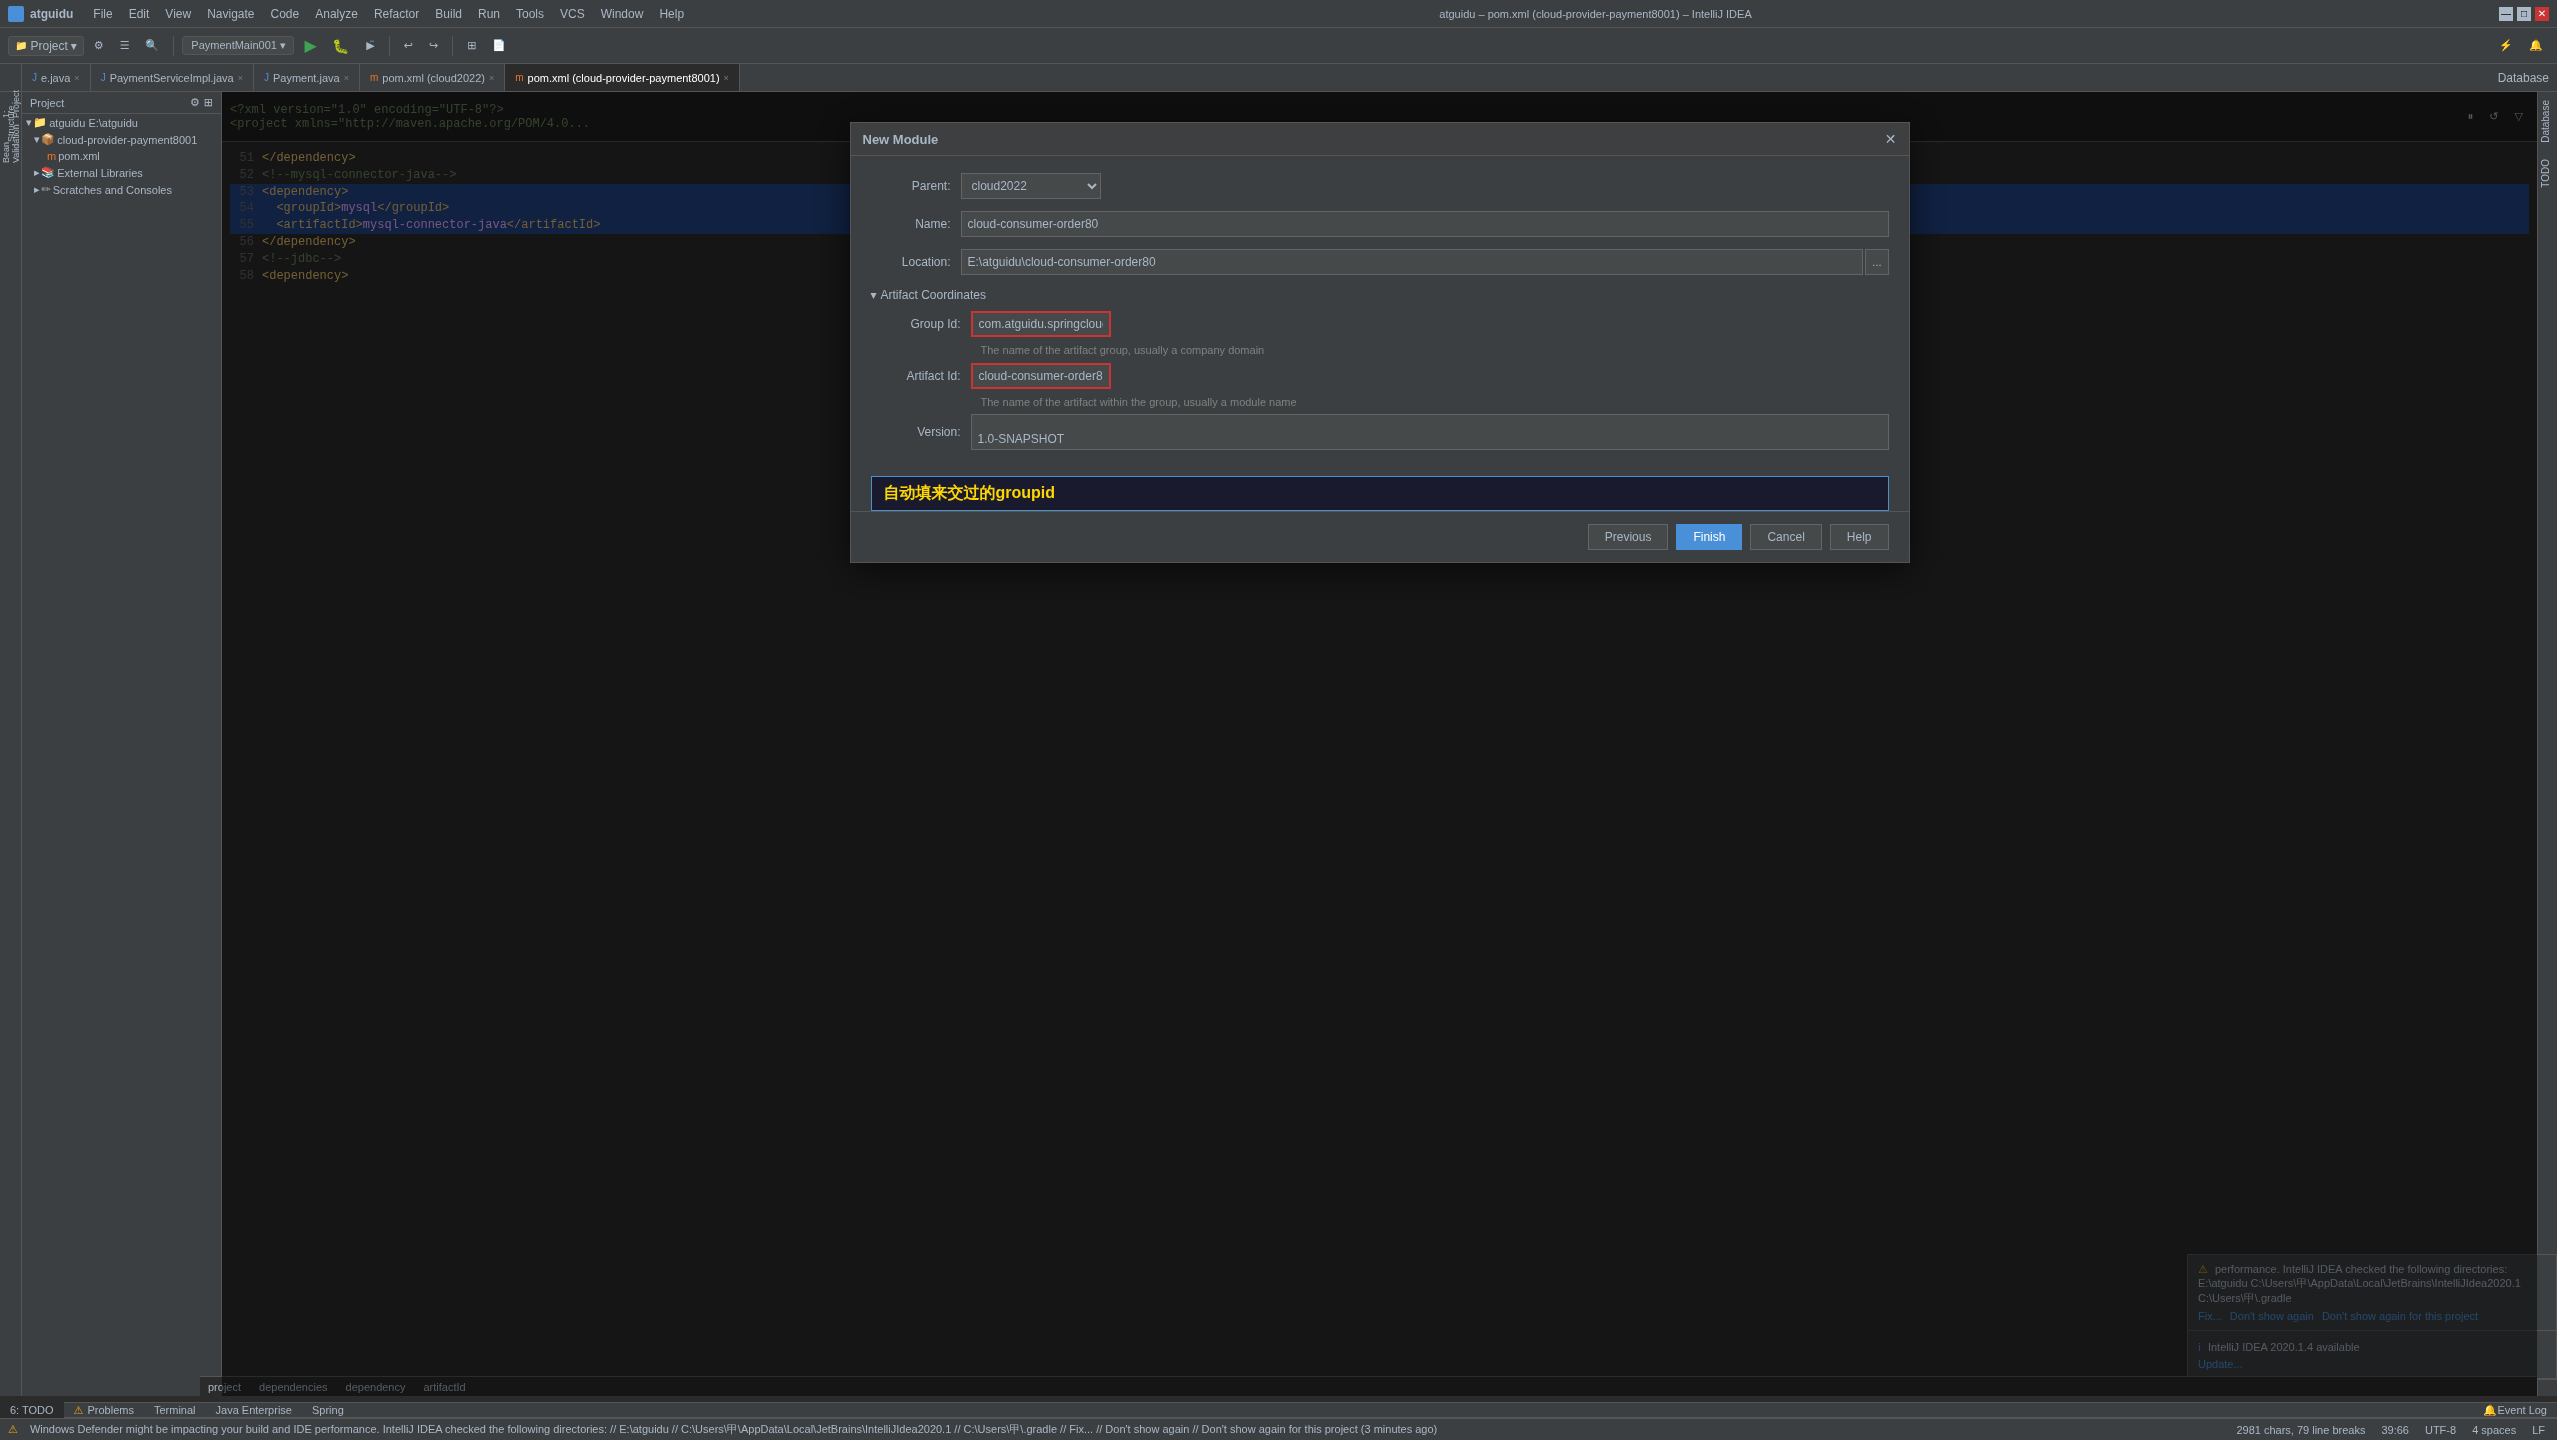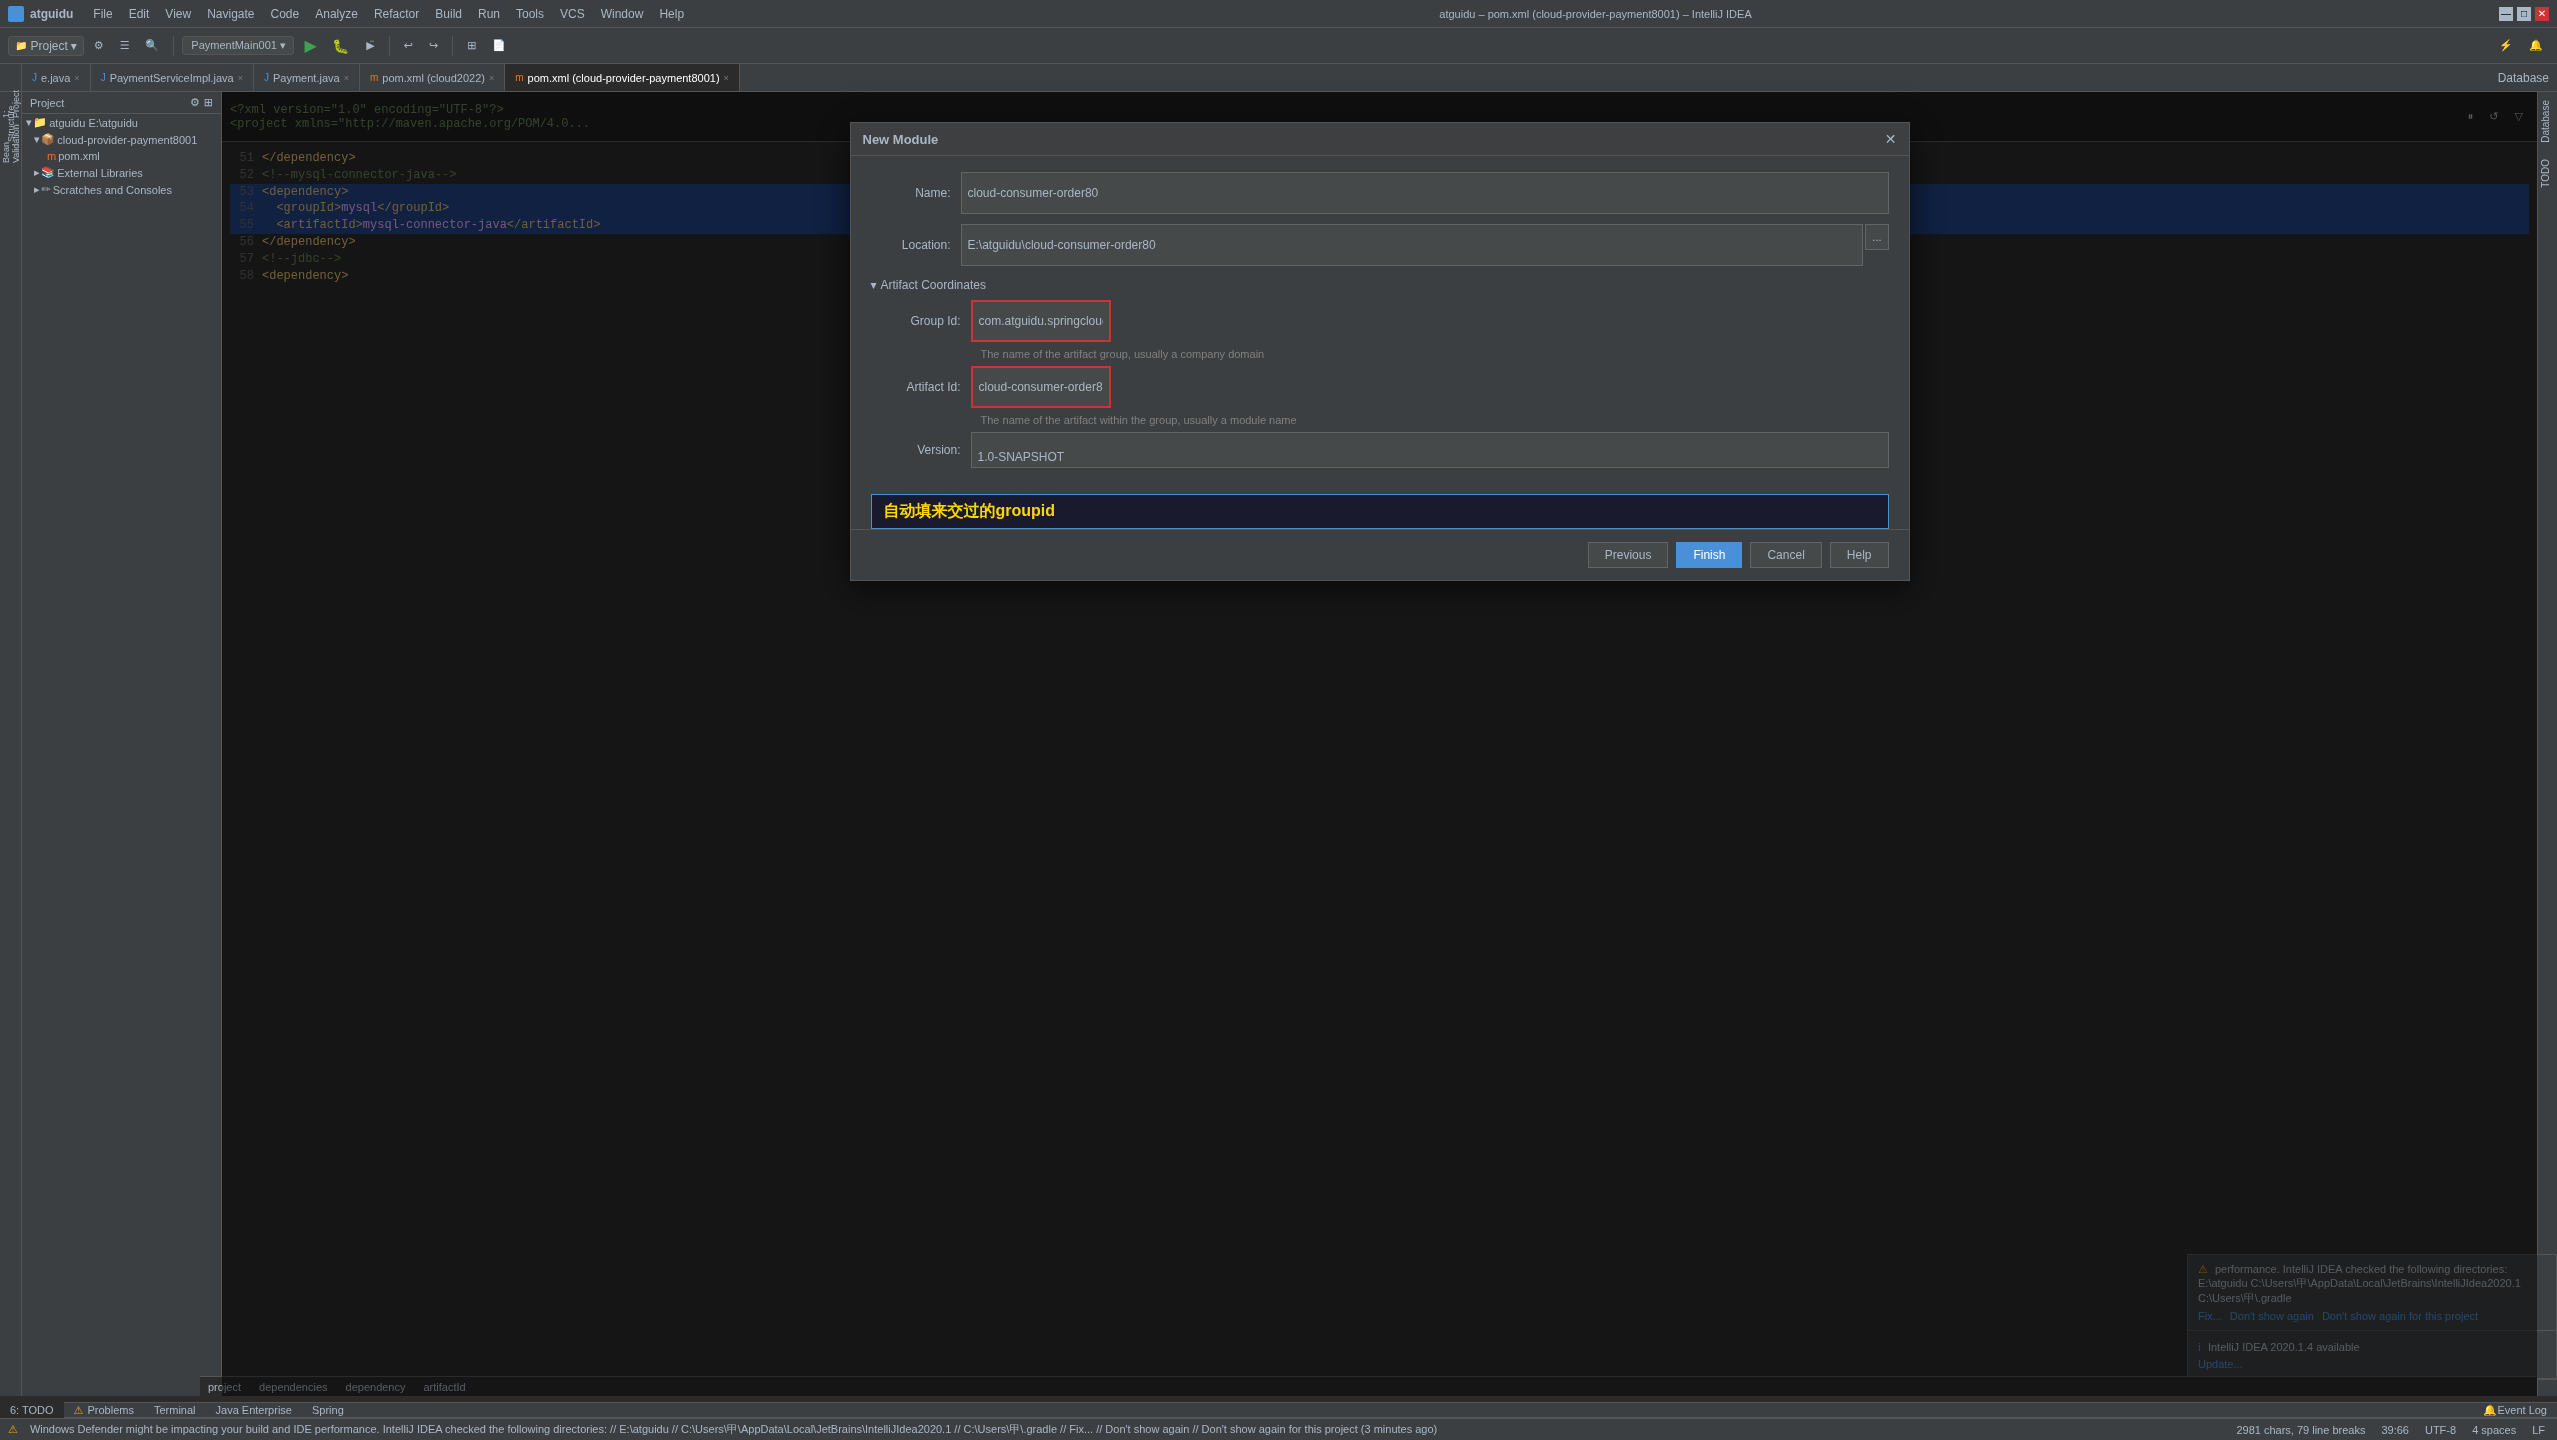--- a/index.html
+++ b/index.html
@@ -223,21 +223,21 @@
       padding-right: 10px;
       flex-shrink: 0;
     }
     .form-input {
       flex: 1;
       background: #45494a;
       border: 1px solid #646464;
       color: #a9b7c6;
       font-size: 12px;
       padding: 3px 6px;
-      height: 42px;
+      height: 26px;
     }
     .form-select {
       background: #45494a;
       border: 1px solid #646464;
       color: #a9b7c6;
       font-size: 12px;
       padding: 2px 6px;
       height: 26px;
       width: 140px;
     }
@@ -605,20 +605,24 @@
     <div class="dialog-overlay">
       <div class="dialog">
 
         <div class="dialog-title-bar">
           <span class="dialog-title">New Module</span>
           <span class="dialog-close">✕</span>
         </div>
 
         <div class="dialog-body">
 
+          <div class="form-row">
+            <span class="form-label">Parent:</span>
+            <select class="form-select"><option>cloud2022</option></select>
+          </div>
 
           <div class="form-row">
             <span class="form-label">Name:</span>
             <input class="form-input" type="text" value="cloud-consumer-order80" style="">
           </div>
 
           <div class="form-row">
             <span class="form-label">Location:</span>
             <div class="location-input-wrapper">
               <input class="form-input" type="text" value="E:\atguidu\cloud-consumer-order80" style="">

